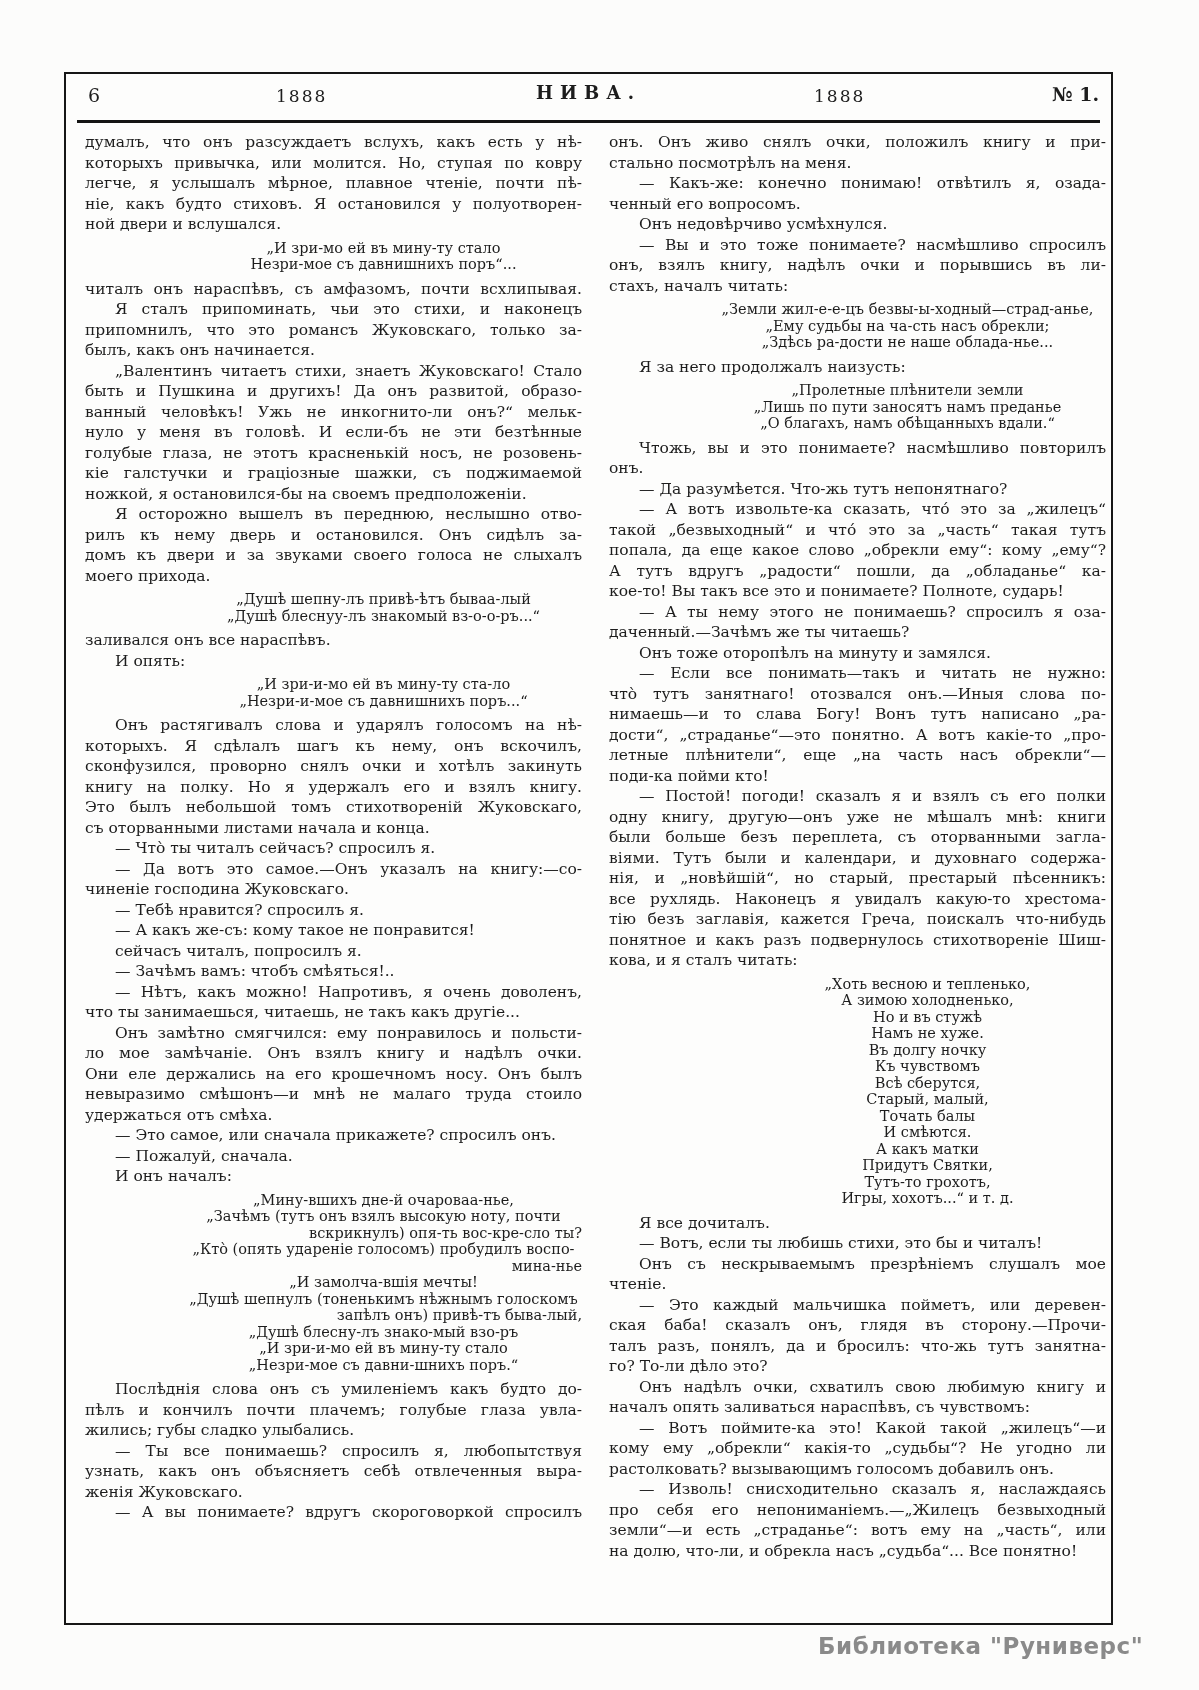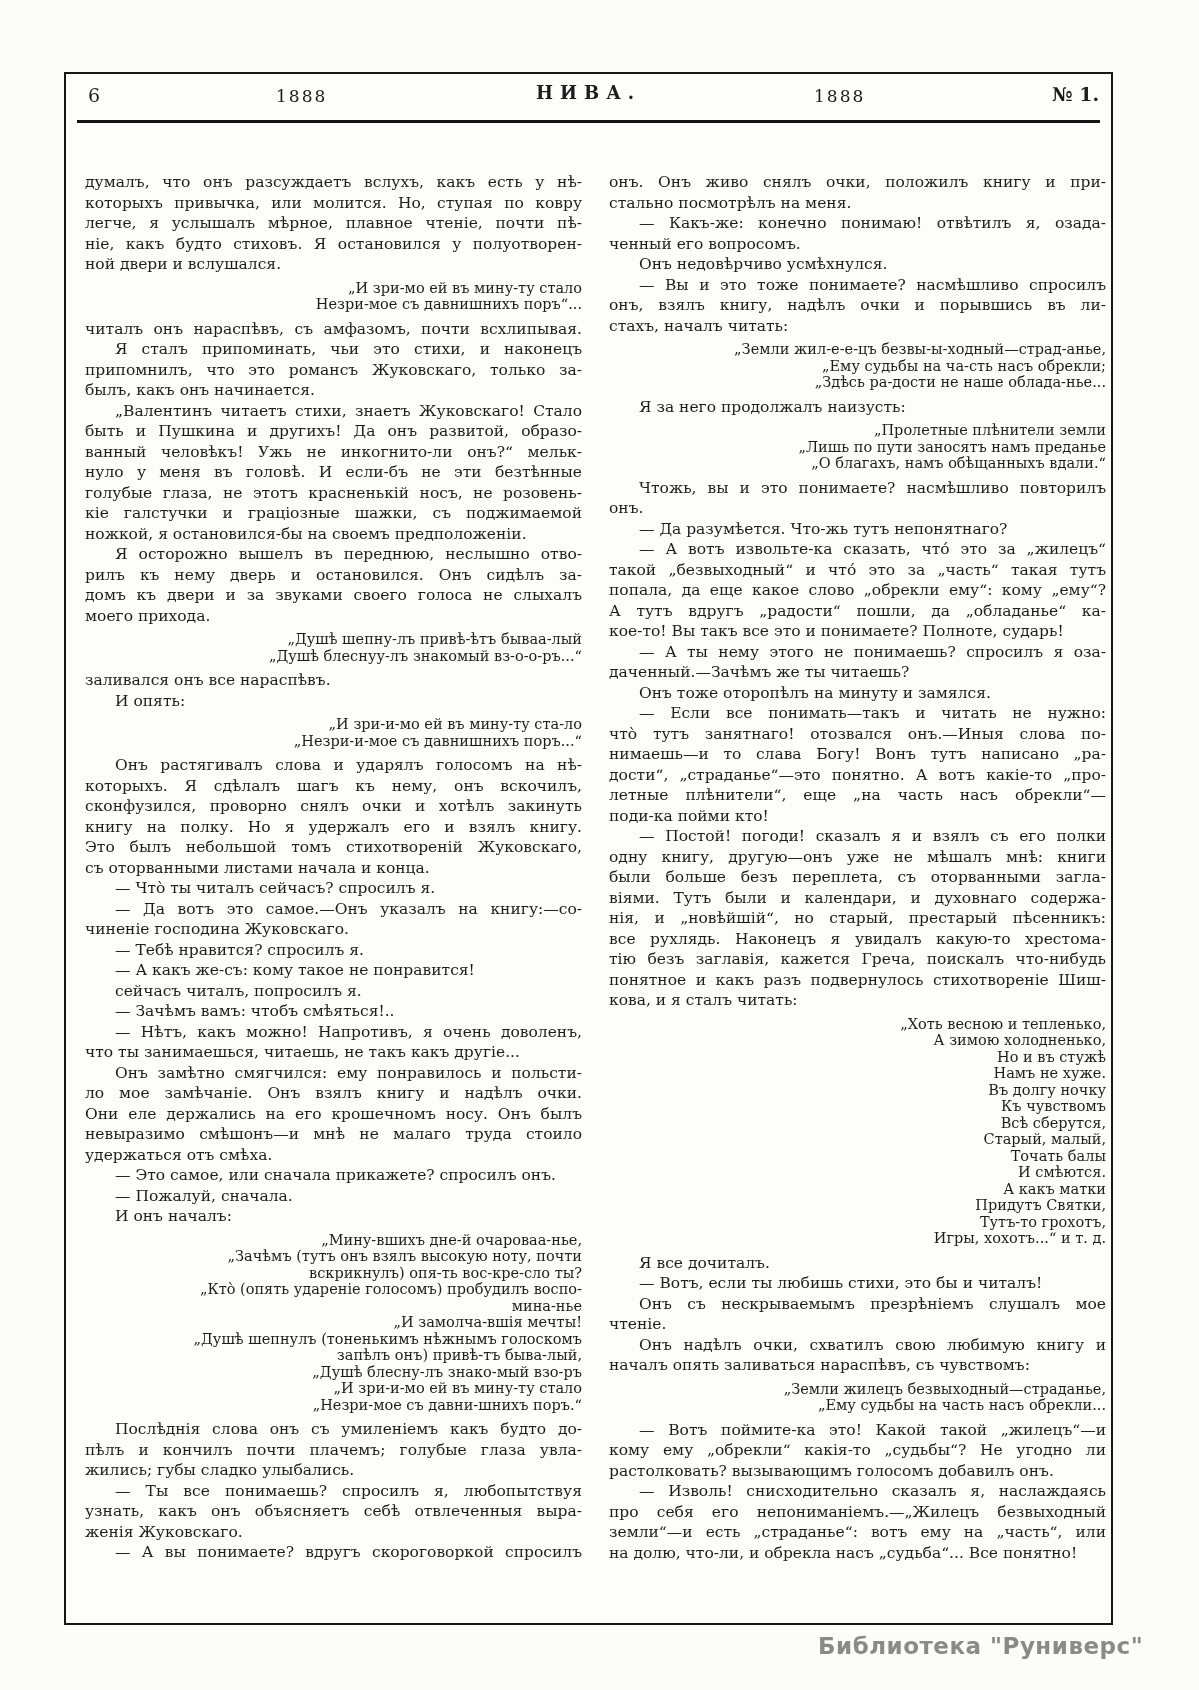--- a/index.html
+++ b/index.html
@@ -16,30 +16,30 @@
   }
   .page-header{position:relative;height:46px;}
   .page-header span{position:absolute;white-space:nowrap;}
   .hdr-num{left:22px;top:10px;font-size:19px;}
   .hdr-year-l{left:210px;top:12px;font-size:17px;letter-spacing:2px;}
   .hdr-title{left:50%;top:8px;transform:translateX(-50%);font-size:18px;font-weight:bold;letter-spacing:7px;}
   .hdr-year-r{left:748px;top:12px;font-size:17px;letter-spacing:2px;}
   .hdr-issue{right:12px;top:9px;font-size:19px;font-weight:600;}
   .header-rule{height:3px;background:#141414;margin:0 11px;}
   .text-columns{
-    display:flex;gap:27px;padding:9px 5px 0 19px;box-sizing:border-box;margin-top:40px;
+    display:flex;gap:27px;padding:9px 5px 0 19px;box-sizing:border-box;
   }
   .col{width:500px;}
   .para{font-size:15.5px;line-height:20.5px;}
   .jline{text-align:justify;text-align-last:justify;}
   .jline.endline{text-align-last:left;}
   .para.indent .jline:first-child{text-indent:30px;}
   .verse{font-size:14.5px;line-height:16.5px;margin:5px 0 6px 100px;}
   .verse.deep{margin-left:140px;}
-  .vline{text-align:right;white-space:nowrap;}
+  .vline{text-align:center;white-space:nowrap;}
   .vline.vright{text-align:right;white-space:normal;}
   .watermark{
     position:absolute;left:818px;top:1633px;
     font-family:"DejaVu Sans", sans-serif;
     font-size:23px;font-weight:bold;color:#8a8a8a;letter-spacing:0.5px;
     white-space:nowrap;
   }
 </style>
 </head>
 <body>
@@ -266,26 +266,28 @@
           <div class="jline endline">Я все дочиталъ.</div>
         </div>
         <div class="para indent">
           <div class="jline endline">— Вотъ, если ты любишь стихи, это бы и читалъ!</div>
         </div>
         <div class="para indent">
           <div class="jline">Онъ съ нескрываемымъ презрѣніемъ слушалъ мое</div>
           <div class="jline endline">чтеніе.</div>
         </div>
         <div class="para indent">
+          <div class="jline">— Это каждый мальчишка пойметъ, или деревен-</div>
+          <div class="jline">ская баба! сказалъ онъ, глядя въ сторону.—Прочи-</div>
+          <div class="jline">талъ разъ, понялъ, да и бросилъ: что-жь тутъ занятна-</div>
+          <div class="jline endline">го? То-ли дѣло это?</div>
+        </div>
+        <div class="para indent">
           <div class="jline">Онъ надѣлъ очки, схватилъ свою любимую книгу и</div>
           <div class="jline endline">началъ опять заливаться нараспѣвъ, съ чувствомъ:</div>
-        </div>
-        <div class="verse">
-          <div class="vline">„Земли жилецъ безвыходный—страданье,</div>
-          <div class="vline">„Ему судьбы на часть насъ обрекли...</div>
         </div>
         <div class="para indent">
           <div class="jline">— Вотъ поймите-ка это! Какой такой „жилецъ“—и</div>
           <div class="jline">кому ему „обрекли“ какія-то „судьбы“? Не угодно ли</div>
           <div class="jline endline">растолковать? вызывающимъ голосомъ добавилъ онъ.</div>
         </div>
         <div class="para indent">
           <div class="jline">— Изволь! снисходительно сказалъ я, наслаждаясь</div>
           <div class="jline">про себя его непониманіемъ.—„Жилецъ безвыходный</div>
           <div class="jline">земли“—и есть „страданье“: вотъ ему на „часть“, или</div>

